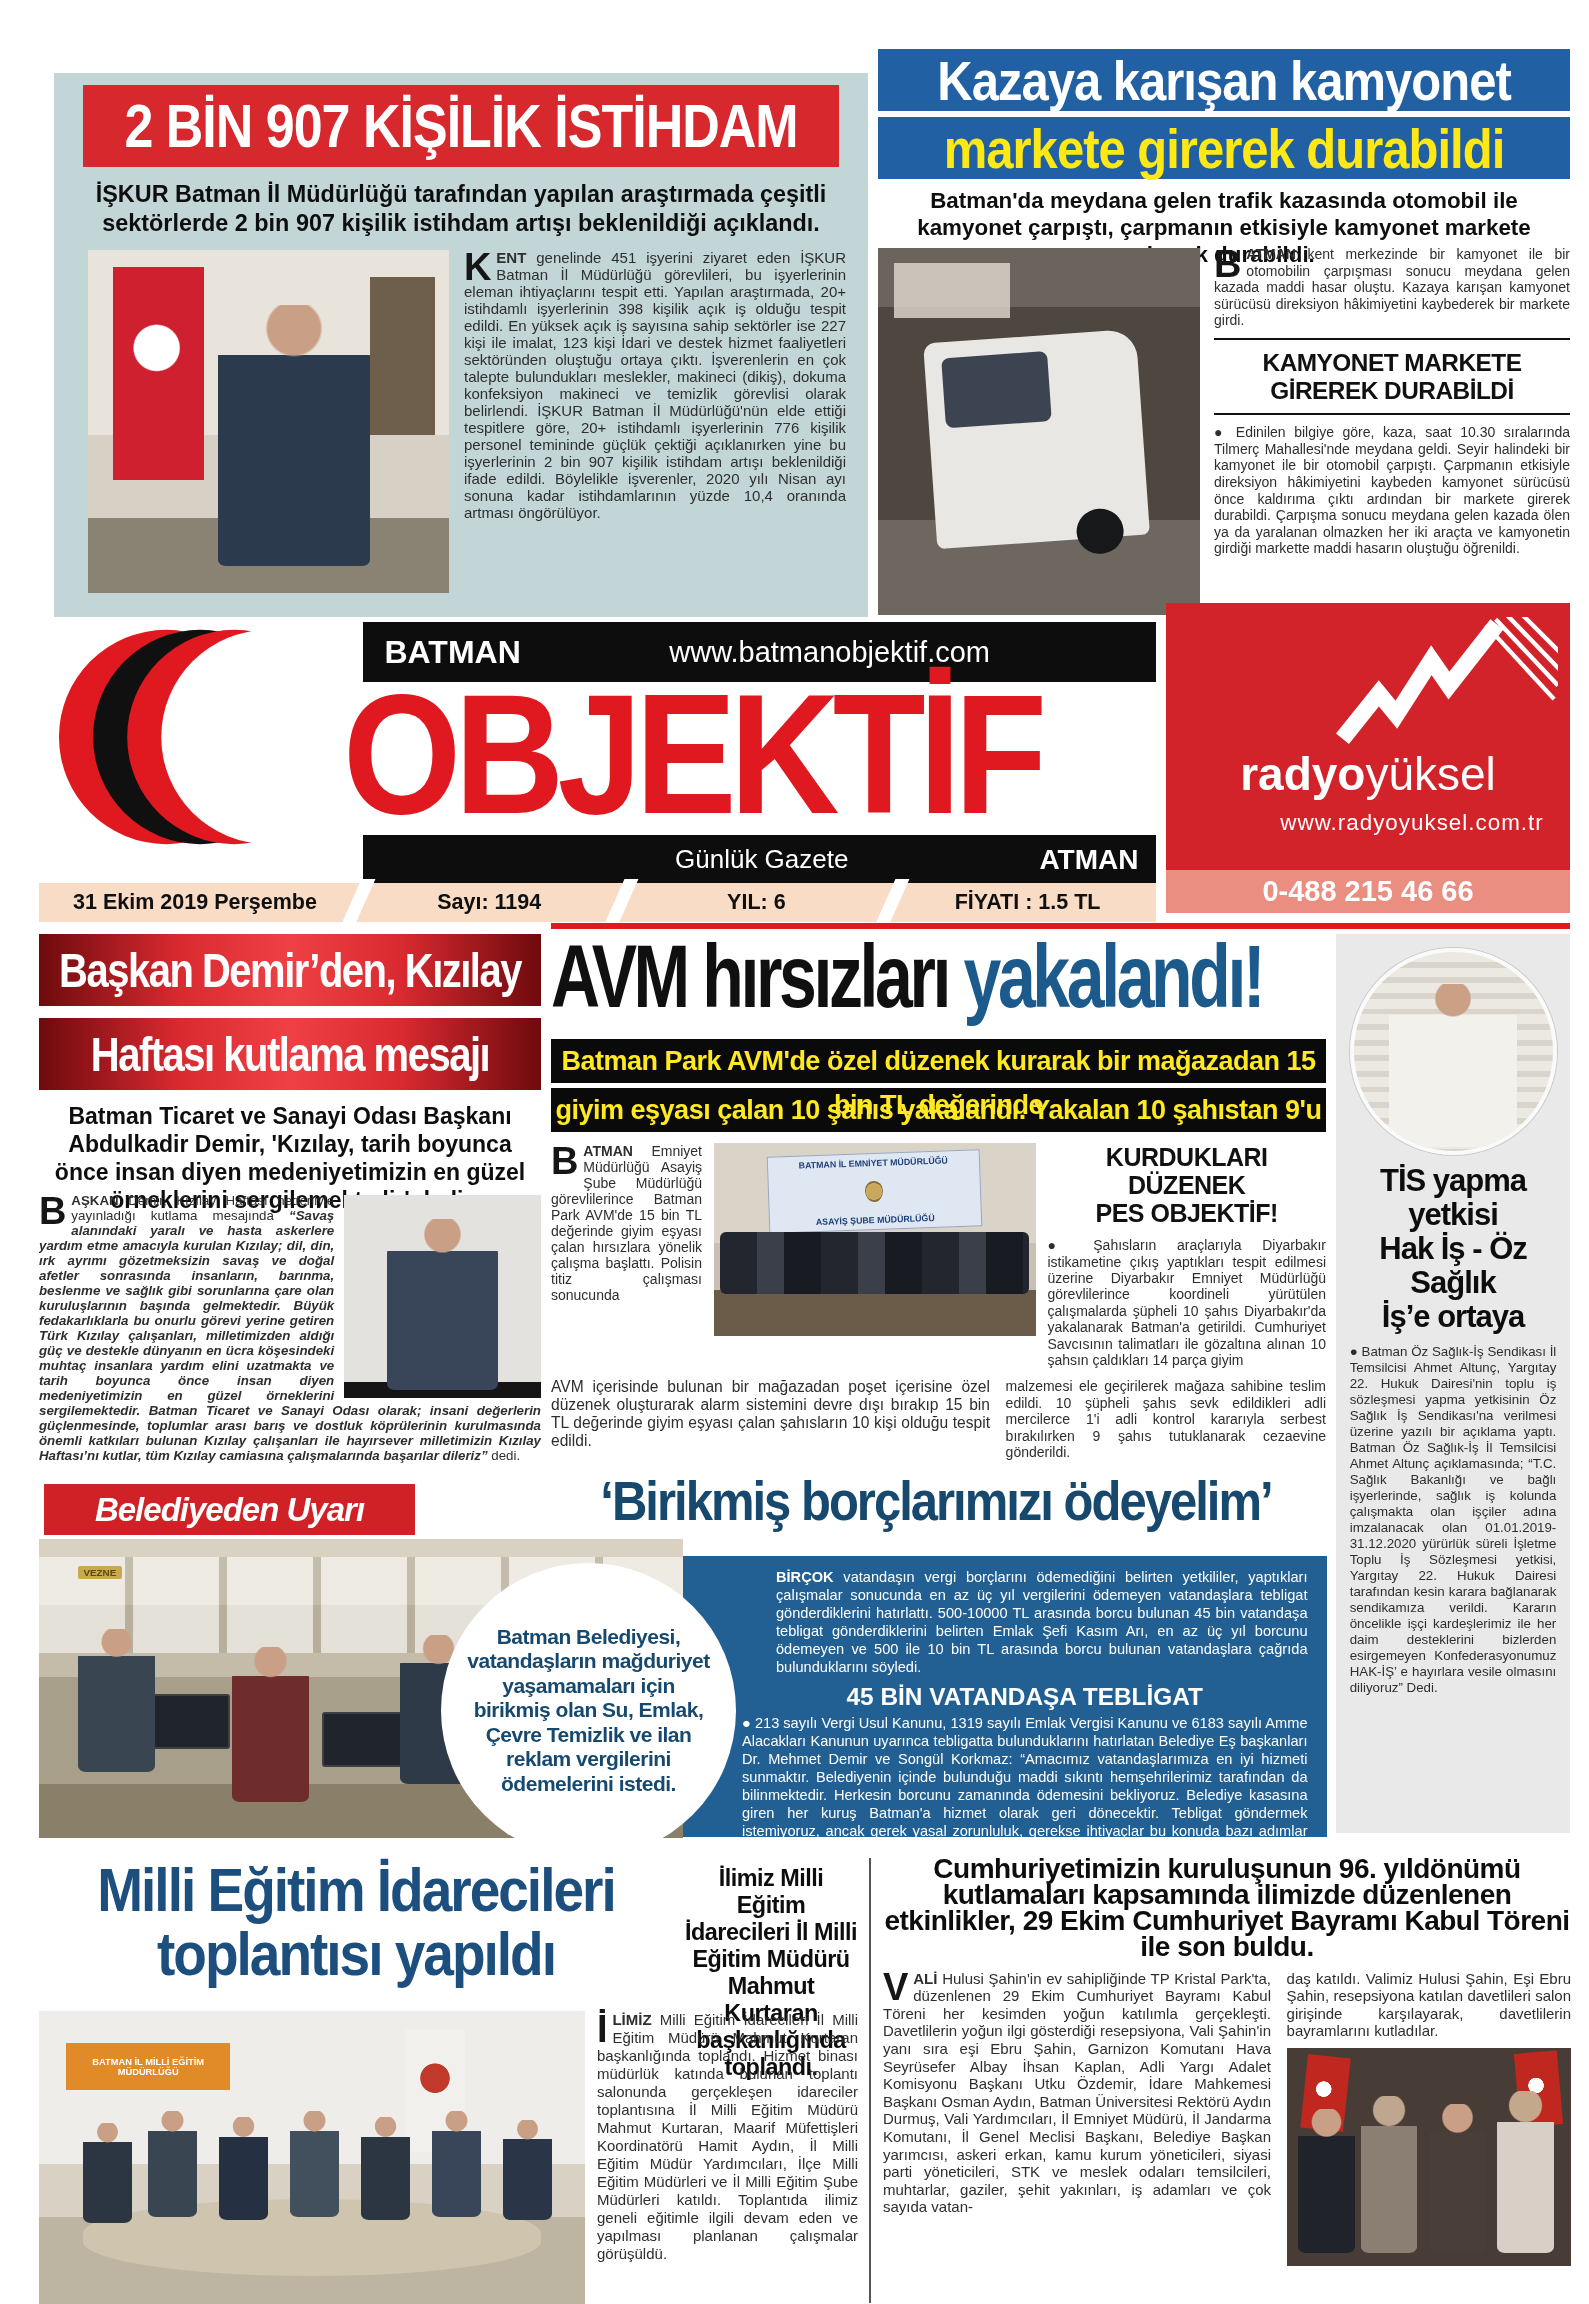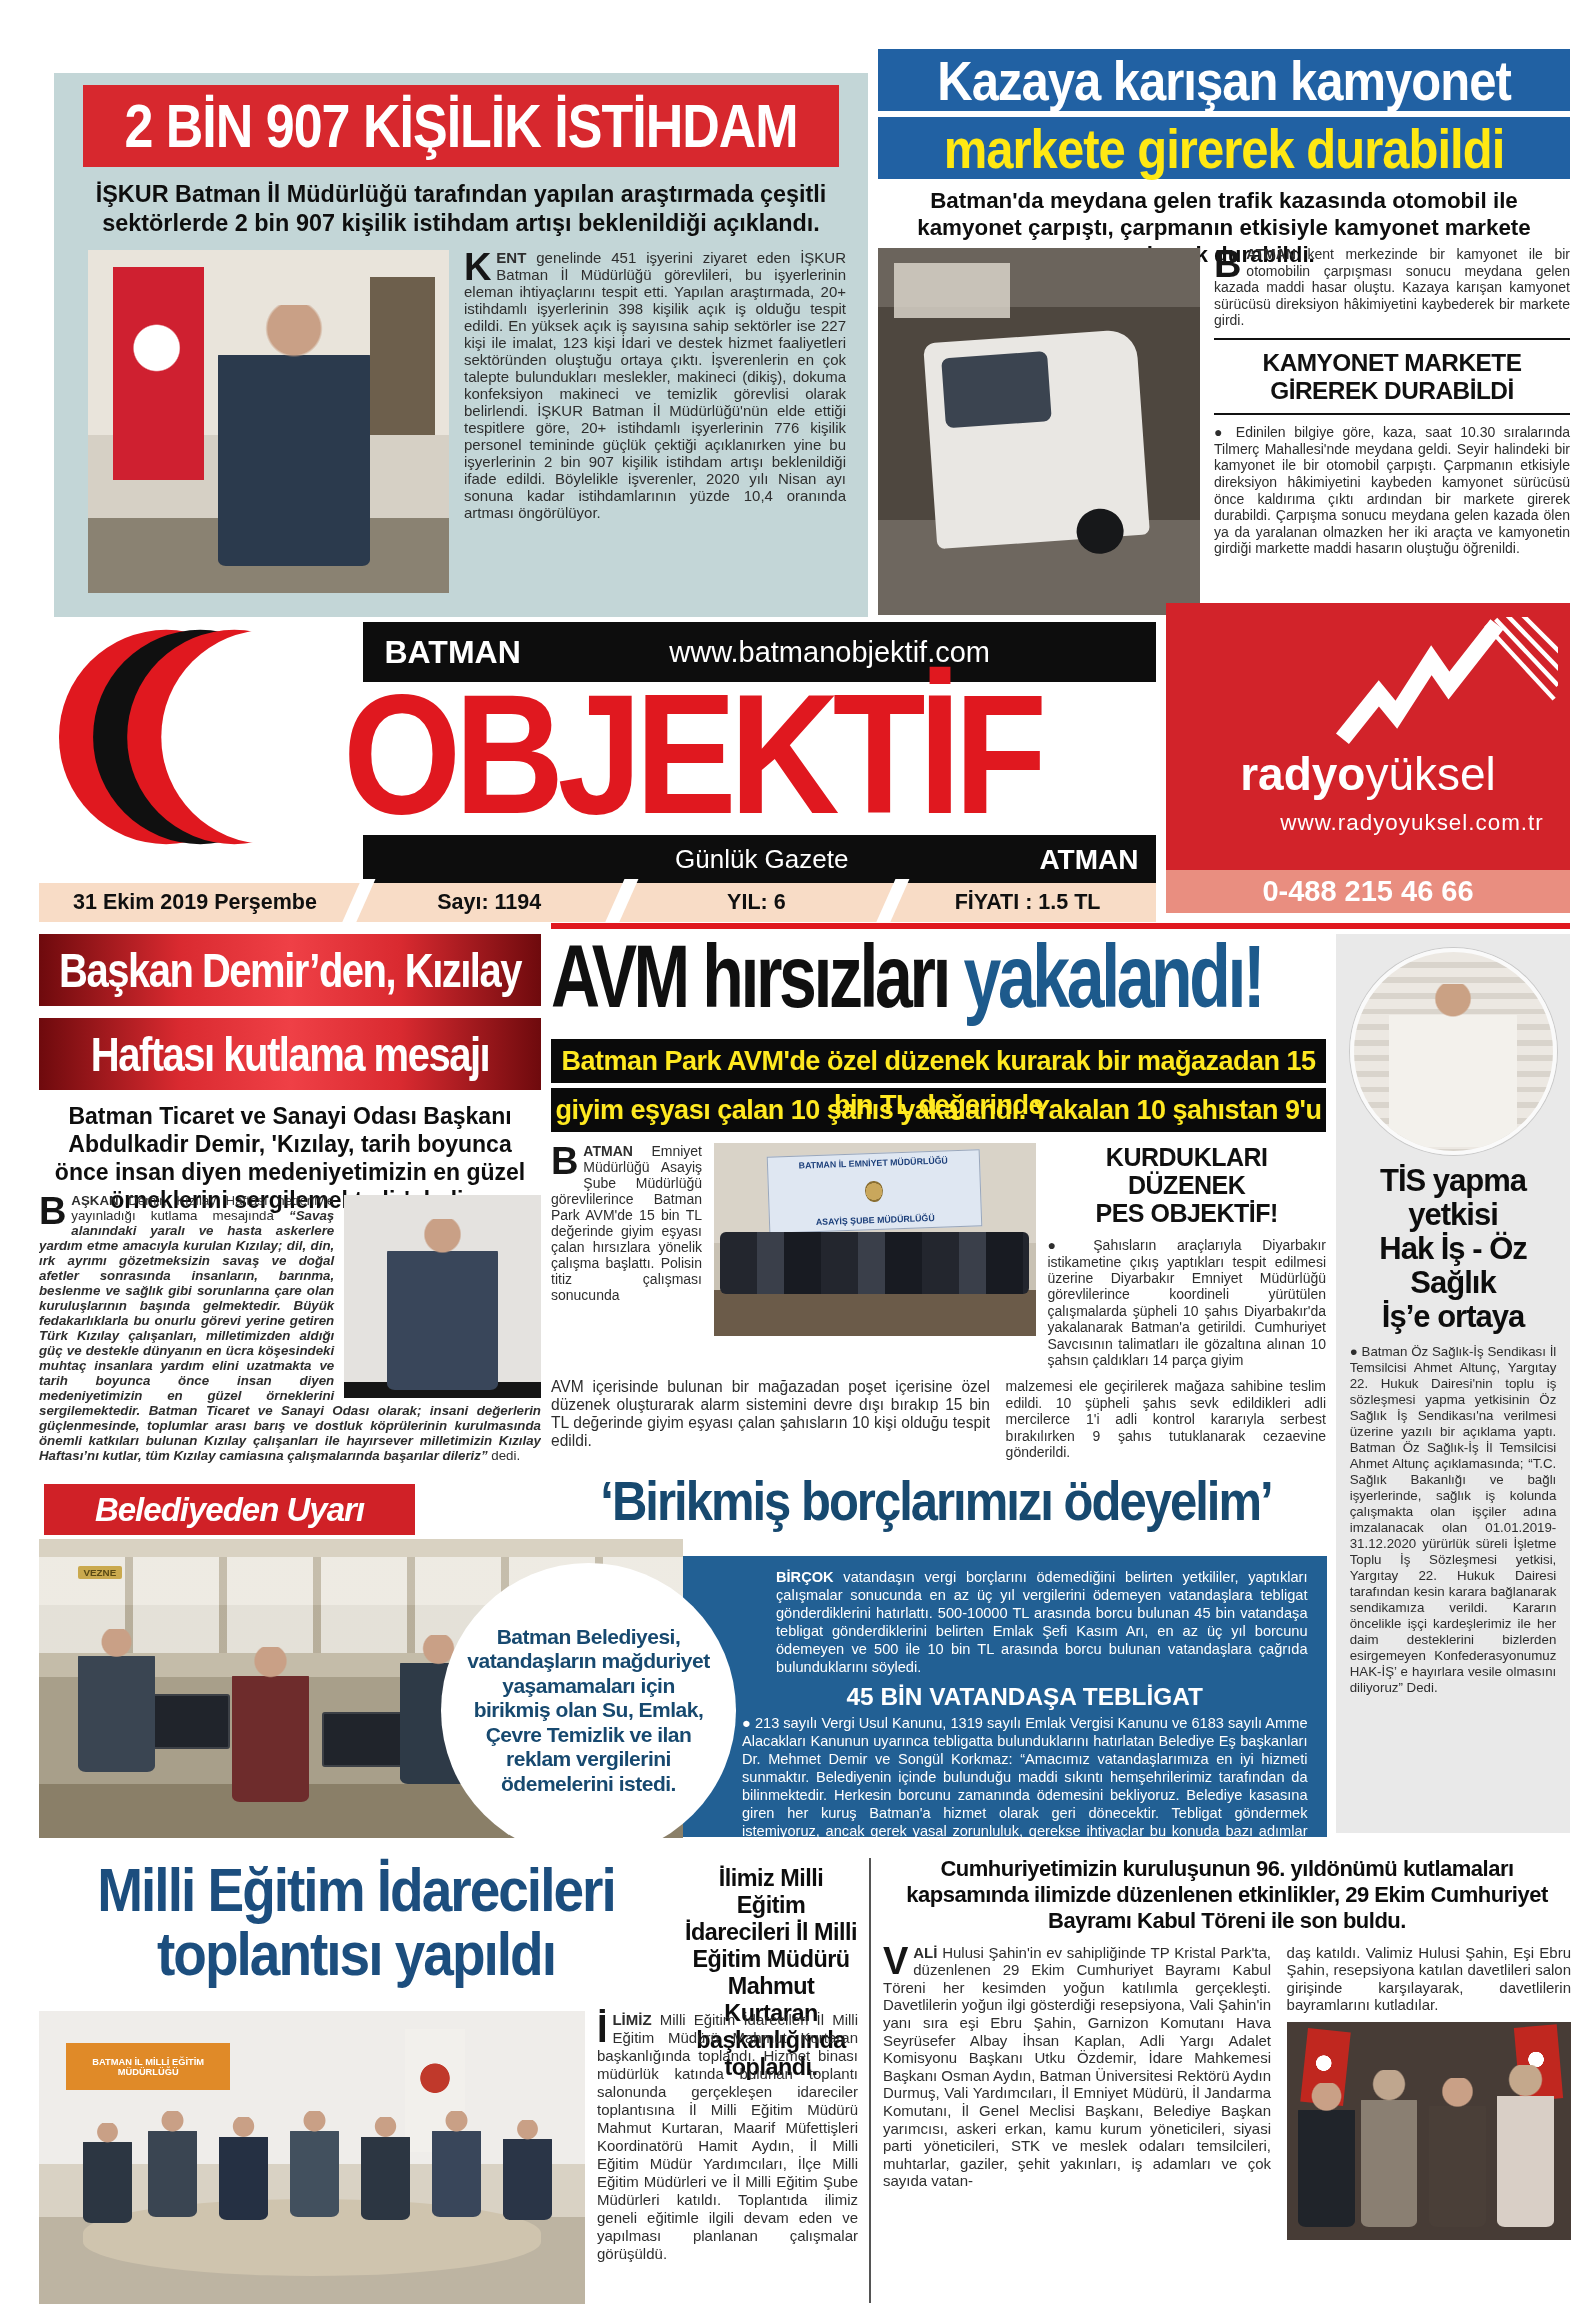--- a/index.html
+++ b/index.html
@@ -151,21 +151,21 @@
   .me-sign .t{color:#fff;font-size:9.3px;font-weight:bold;white-space:nowrap;}
   .me-flag{position:absolute;right:22%;top:6%;width:11%;height:42%;
     background:radial-gradient(circle at 50% 40%, #c0392b 0 18%, transparent 19%),#f2f0ec;}
   .me-table{position:absolute;left:8%;top:64%;width:84%;height:26%;background:#cfc4ae;
     border-radius:50%/45%;}
   .me-body{left:597px;top:2011px;width:261px;font-size:15px;line-height:18px;}
   .cb{left:883px;top:1846px;width:688px;}
   .cb-banner{background:#f9ee11;padding:5.9px 0 7.8px;}
   .cb-banner span{display:block;text-align:center;color:#0a0a0a;font-weight:900;font-size:44px;
     line-height:45px;letter-spacing:-1.5px;transform:scaleY(1.15);}
-  .cb-sub{margin-top:9.8px;font-weight:bold;font-size:22px;line-height:26px;color:#0d0d0d;
+  .cb-sub{margin-top:9.8px;font-weight:bold;font-size:28px;line-height:26px;color:#0d0d0d;
     text-align:center;letter-spacing:-0.5px;}
   .cb-cols{display:flex;gap:15.6px;margin-top:9.8px;}
   .cb-col1{width:388px;flex:none;font-size:15px;line-height:17.6px;}
   .cb-col2{flex:1;font-size:15px;line-height:17.6px;}
   .cb-photo{position:relative;width:100%;height:218px;margin-top:7.8px;background:#473c36;overflow:hidden;}
   .cb-flag{position:absolute;width:15%;height:34%;background:#c0271f;
     background-image:radial-gradient(circle at 45% 45%, #fff 0 16%, transparent 17%);}
 </style>
 </head>
 <body>

